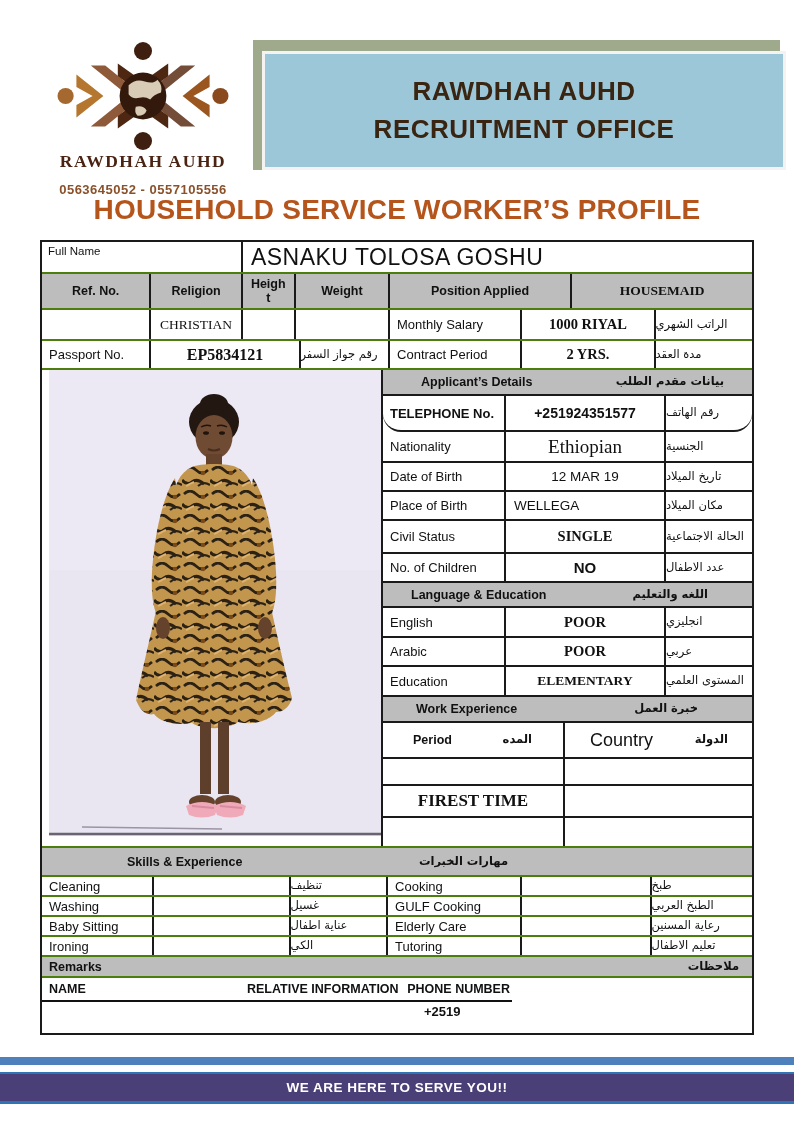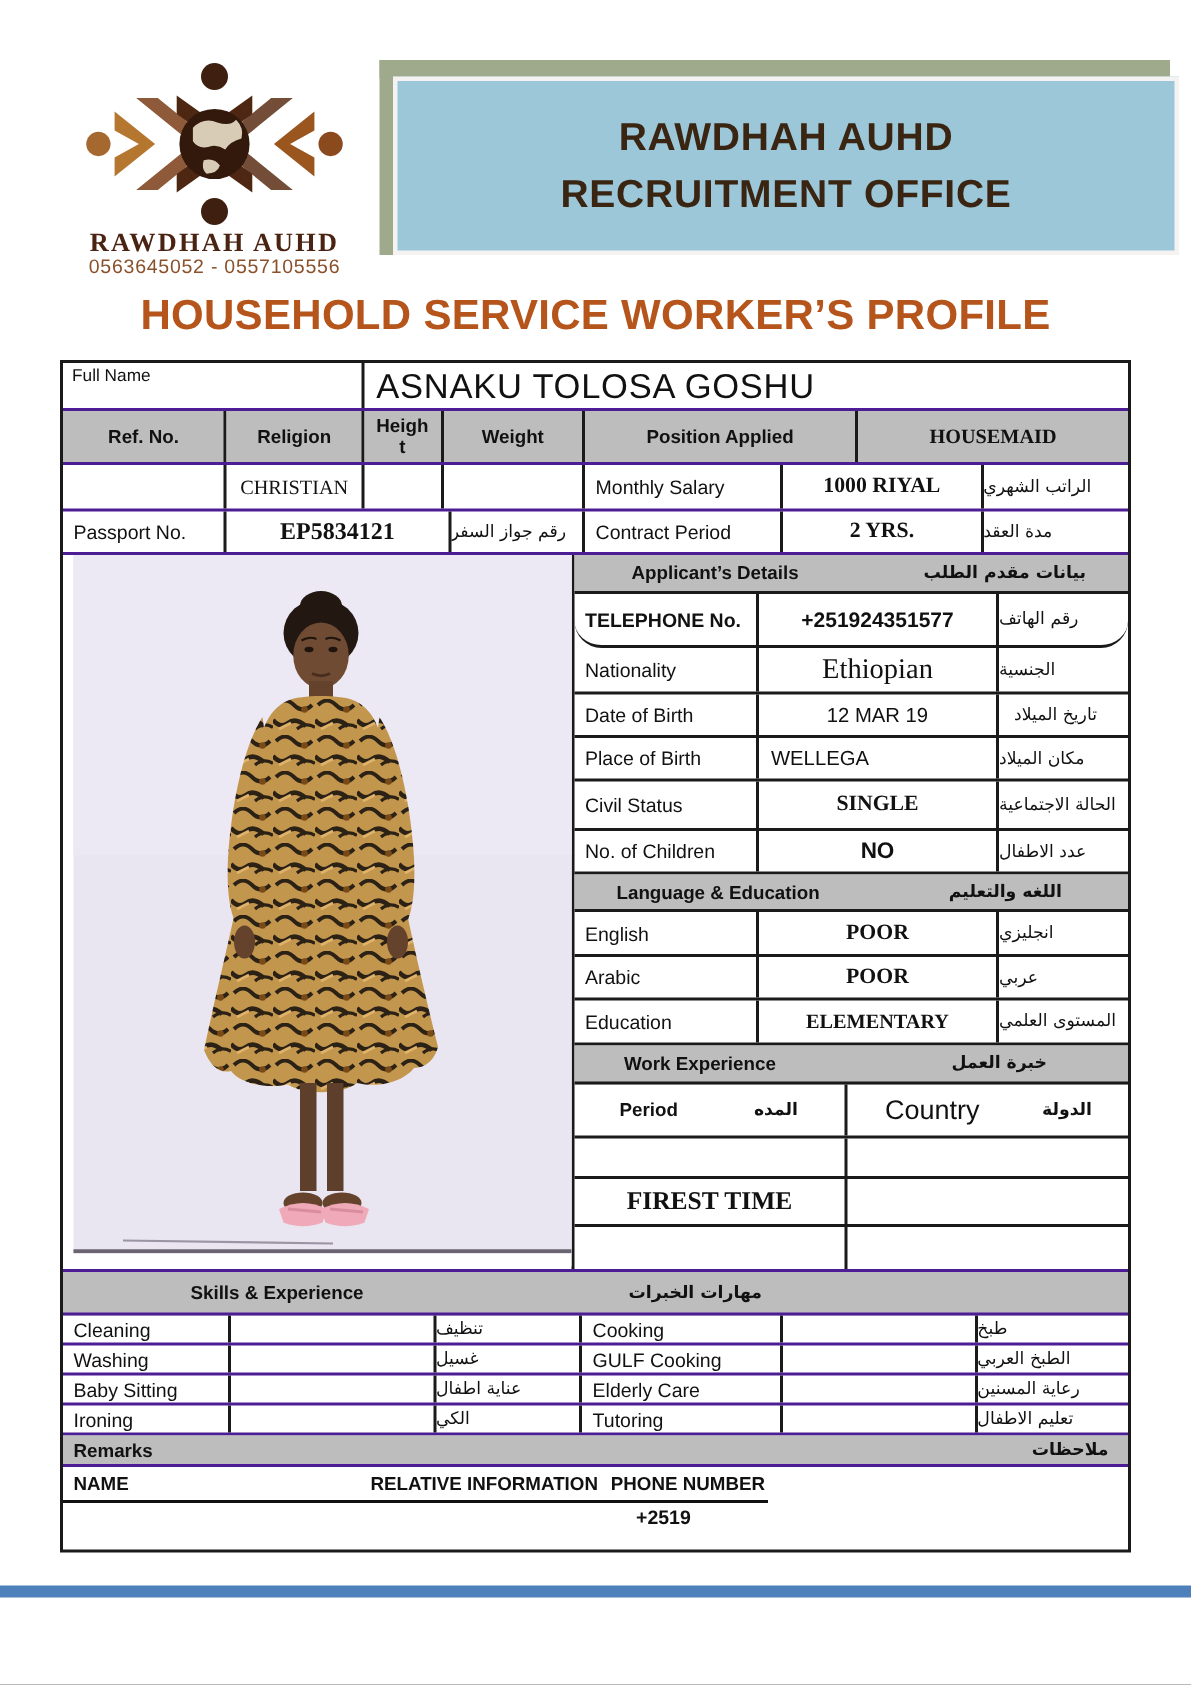--- a/index.html
+++ b/index.html
@@ -4,35 +4,35 @@
 <style>
   html,body{margin:0;padding:0;background:#888;}
   .page{position:relative;width:794px;height:1123px;background:#fff;margin:0 auto;
         font-family:"Liberation Sans",sans-serif;color:#111;overflow:hidden;}
 
   
   .logo-block{position:absolute;left:30px;top:40px;width:226px;height:152px;text-align:center;}
   .logo-block svg{display:block;margin:0 auto;}
   .brand-name{font-family:"Liberation Serif",serif;font-weight:bold;font-size:17.5px;
               letter-spacing:1.5px;color:#4A2313;line-height:1.05;}
-  .brand-phone{font-size:13px;font-weight:normal;color:#8A512B;letter-spacing:.5px;}
+  .brand-phone{font-size:13px;font-weight:bold;color:#8A512B;letter-spacing:.5px;margin-top:12px;}
 
   .sage-h{position:absolute;left:253px;top:40px;width:527px;height:12px;background:#9FAA8C;}
   .sage-v{position:absolute;left:253px;top:40px;width:10px;height:130px;background:#9FAA8C;}
   .blue-box{position:absolute;left:262px;top:51px;width:524px;height:119px;background:#9BC7D9;
             border:3px solid #F4F3F1;box-sizing:border-box;display:flex;flex-direction:column;
             align-items:center;justify-content:center;}
   .blue-box .ln{font-size:26px;font-weight:bold;color:#3A2512;line-height:1.45;letter-spacing:.5px;}
 
   .page-title{position:absolute;left:0;top:194px;width:100%;text-align:center;
               font-size:28px;font-weight:bold;color:#B5541B;letter-spacing:.2px;}
 
   
   .main-table{position:absolute;left:40px;top:240px;width:714px;border:2px solid #1A1A1A;box-sizing:border-box;}
-  .trow{display:flex;border-bottom:2px solid #4c1d95;box-sizing:border-box;}
+  .trow{display:flex;border-bottom:2px solid #4d7c0f;box-sizing:border-box;}
   .trow.nob{border-bottom:none;}
   .cell{box-sizing:border-box;border-right:2px solid #1A1A1A;display:flex;align-items:center;overflow:hidden;}
   .cell.last{border-right:none;}
   .gray{background:#BDBDBD;}
   .c{justify-content:center;text-align:center;}
   .r{justify-content:flex-end;text-align:right;}
   .lab{padding-left:7px;font-size:13px;}
   .blab{padding-left:7px;font-size:13px;font-weight:bold;}
   .hcell{font-size:12.5px;font-weight:bold;justify-content:center;text-align:center;line-height:1.15;}
   .ar{font-family:"DejaVu Sans",sans-serif;direction:rtl;font-size:11.5px;padding-right:6px;line-height:1.15;}
@@ -234,21 +234,21 @@
             </div>
           <div class="cell c serif" style="width:160px;font-size:19px;">Ethiopian</div>
           <div class="cell last r ar" style="width:86px;">الجنسية</div>
         </div>
 
         <div class="rrow" style="height:29px;">
           <div class="cell" style="width:123px;">
               <span class="lab">Date of Birth</span>
             </div>
           <div class="cell c" style="width:160px;font-size:13.5px;">12 MAR 19</div>
-          <div class="cell last r ar" style="width:86px;padding-left:10px;">تاريخ الميلاد</div>
+          <div class="cell last r ar" style="width:86px;">تاريخ الميلاد</div>
         </div>
 
         <div class="rrow" style="height:29px;">
           <div class="cell" style="width:123px;">
               <span class="lab">Place of Birth</span>
             </div>
           <div class="cell" style="width:160px;font-size:13.5px;padding-left:8px;">WELLEGA</div>
           <div class="cell last r ar" style="width:86px;">مكان الميلاد</div>
         </div>
 
@@ -377,14 +377,17 @@
       <div class="rel-head">
         <span style="left:7px;">NAME</span>
         <span style="left:205px;">RELATIVE INFORMATION</span>
         <span style="right:2px;">PHONE NUMBER</span>
       </div>
       <div class="rel-phone">+2519</div>
     </div>
   </div>
 
   <div class="foot-strip"></div>
+  <div class="foot-bar">
+    <span>WE ARE HERE TO SERVE YOU!!</span>
+  </div>
 
 </div>
 
 </body></html>

